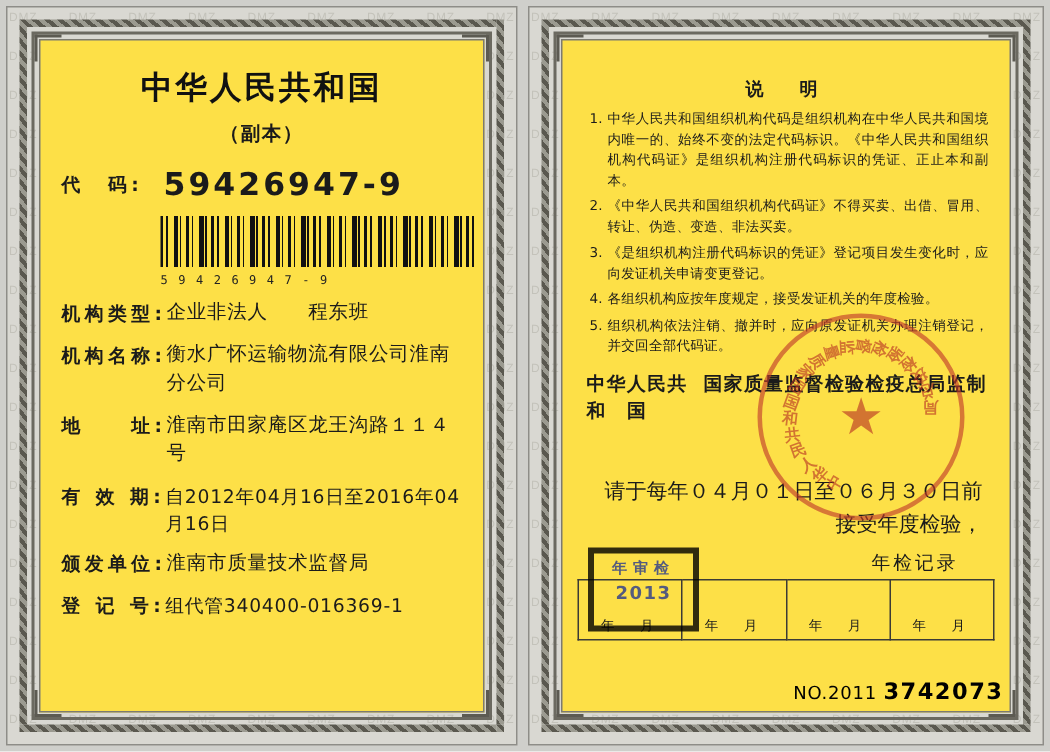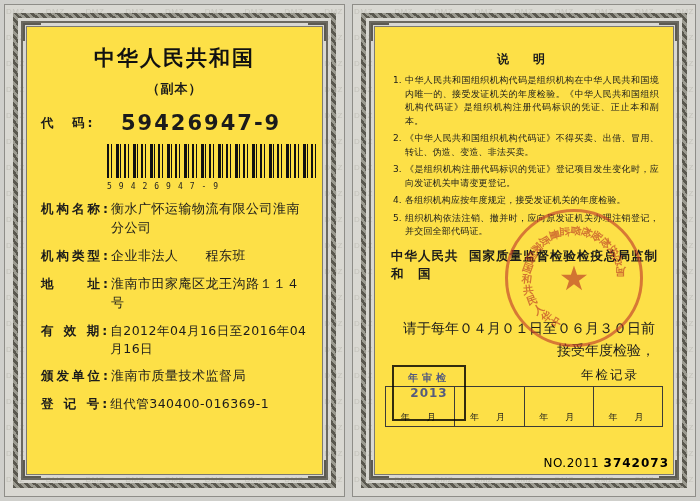--- a/index.html
+++ b/index.html
@@ -118,21 +118,21 @@
   .label {
     flex: 0 0 68px;
     letter-spacing: 3px;
     font-weight: bold;
     white-space: nowrap;
   }
   .value {
     flex: 1;
     letter-spacing: .5px;
   }
-  .code-row { margin-top: 10px; align-items: center; gap: 12px; }
+  .code-row { margin-top: 10px; align-items: center; }
   .code-value {
     font-size: 21px;
     font-weight: bold;
     letter-spacing: 2px;
     font-family: "DejaVu Sans", sans-serif;
   }
 
   
   .barcode {
     margin: 6px 0 4px 66px;
@@ -257,40 +257,40 @@
     vertical-align: bottom;
     text-align: center;
     padding-bottom: 2px;
     letter-spacing: 4px;
     position: relative;
   }
   .stamp-box {
     position: absolute;
     left: 6px; top: -22px;
     width: 74px; height: 56px;
-    border: 2px solid #000000;
+    border: 4px solid #000000;
     color: #2b3b8c;
     opacity: .8;
     font-size: 10px;
     font-weight: bold;
     text-align: center;
     line-height: 1.35;
     padding-top: 4px;
     box-sizing: border-box;
   }
   .stamp-box .yr { font-size: 12px; letter-spacing: 1px; }
 
   .serial {
     position: absolute;
     right: 26px;
     bottom: 26px;
     font-size: 12px;
     letter-spacing: .5px;
   }
-  .serial b { font-size: 12px; letter-spacing: 1px; }
+  .serial b { font-size: 15px; letter-spacing: 1px; }
 </style>
 </head>
 <body>
 
 <div class="page">
 
   <div class="cert left">
     <div class="wm" id="wm-left">
         <div class="wm-row">
           <span>DMZ</span>
@@ -516,27 +516,27 @@
 
         <div class="row code-row">
           <div class="label">代　码:</div>
           <div class="value code-value">59426947-9</div>
         </div>
 
         <div class="barcode"></div>
         <div class="barcode-digits">59426947-9</div>
 
         <div class="row">
+          <div class="label">机构类型:</div>
+          <div class="value value-lg">企业非法人　　程东班</div>
+        </div>
+
+        <div class="row">
           <div class="label">机构名称:</div>
           <div class="value value-lg">衡水广怀运输物流有限公司淮南分公司</div>
-        </div>
-
-        <div class="row">
-          <div class="label">机构类型:</div>
-          <div class="value value-lg">企业非法人　　程东班</div>
         </div>
 
         <div class="row">
           <div class="label">地　　址:</div>
           <div class="value value-lg">淮南市田家庵区龙王沟路１１４号</div>
         </div>
 
         <div class="row">
           <div class="label">有 效 期:</div>
           <div class="value">自2012年04月16日至2016年04月16日</div>
@@ -772,21 +772,21 @@
     <div class="corner tl"></div>
     <div class="corner tr"></div>
     <div class="corner bl"></div>
     <div class="corner br"></div>
 
     <div class="frame-inner">
       <div class="content" style="padding:6px 10px;">
         <div class="notice-title">说　明</div>
 
         <ol class="notice">
-          <li>中华人民共和国组织机构代码是组织机构在中华人民共和国境内唯一的、接受发证机关的年度检验。《中华人民共和国组织机构代码证》是组织机构注册代码标识的凭证、正止本和副本。</li>
+          <li>中华人民共和国组织机构代码是组织机构在中华人民共和国境内唯一的、始终不变的法定代码标识。《中华人民共和国组织机构代码证》是组织机构注册代码标识的凭证、正止本和副本。</li>
           <li>《中华人民共和国组织机构代码证》不得买卖、出借、冒用、转让、伪造、变造、非法买卖。</li>
           <li>《是组织机构注册代码标识的凭证》登记项目发生变化时，应向发证机关申请变更登记。</li>
           <li>各组织机构应按年度规定，接受发证机关的年度检验。</li>
           <li>组织机构依法注销、撤并时，应向原发证机关办理注销登记，并交回全部代码证。</li>
         </ol>
 
         <div class="issuer-wrap">
           <div class="seal">
             <div class="ring-text" id="seal-ring">
                 <span style="transform: rotate(-150deg) translate(0,-52px) rotate(90deg);">中</span>

